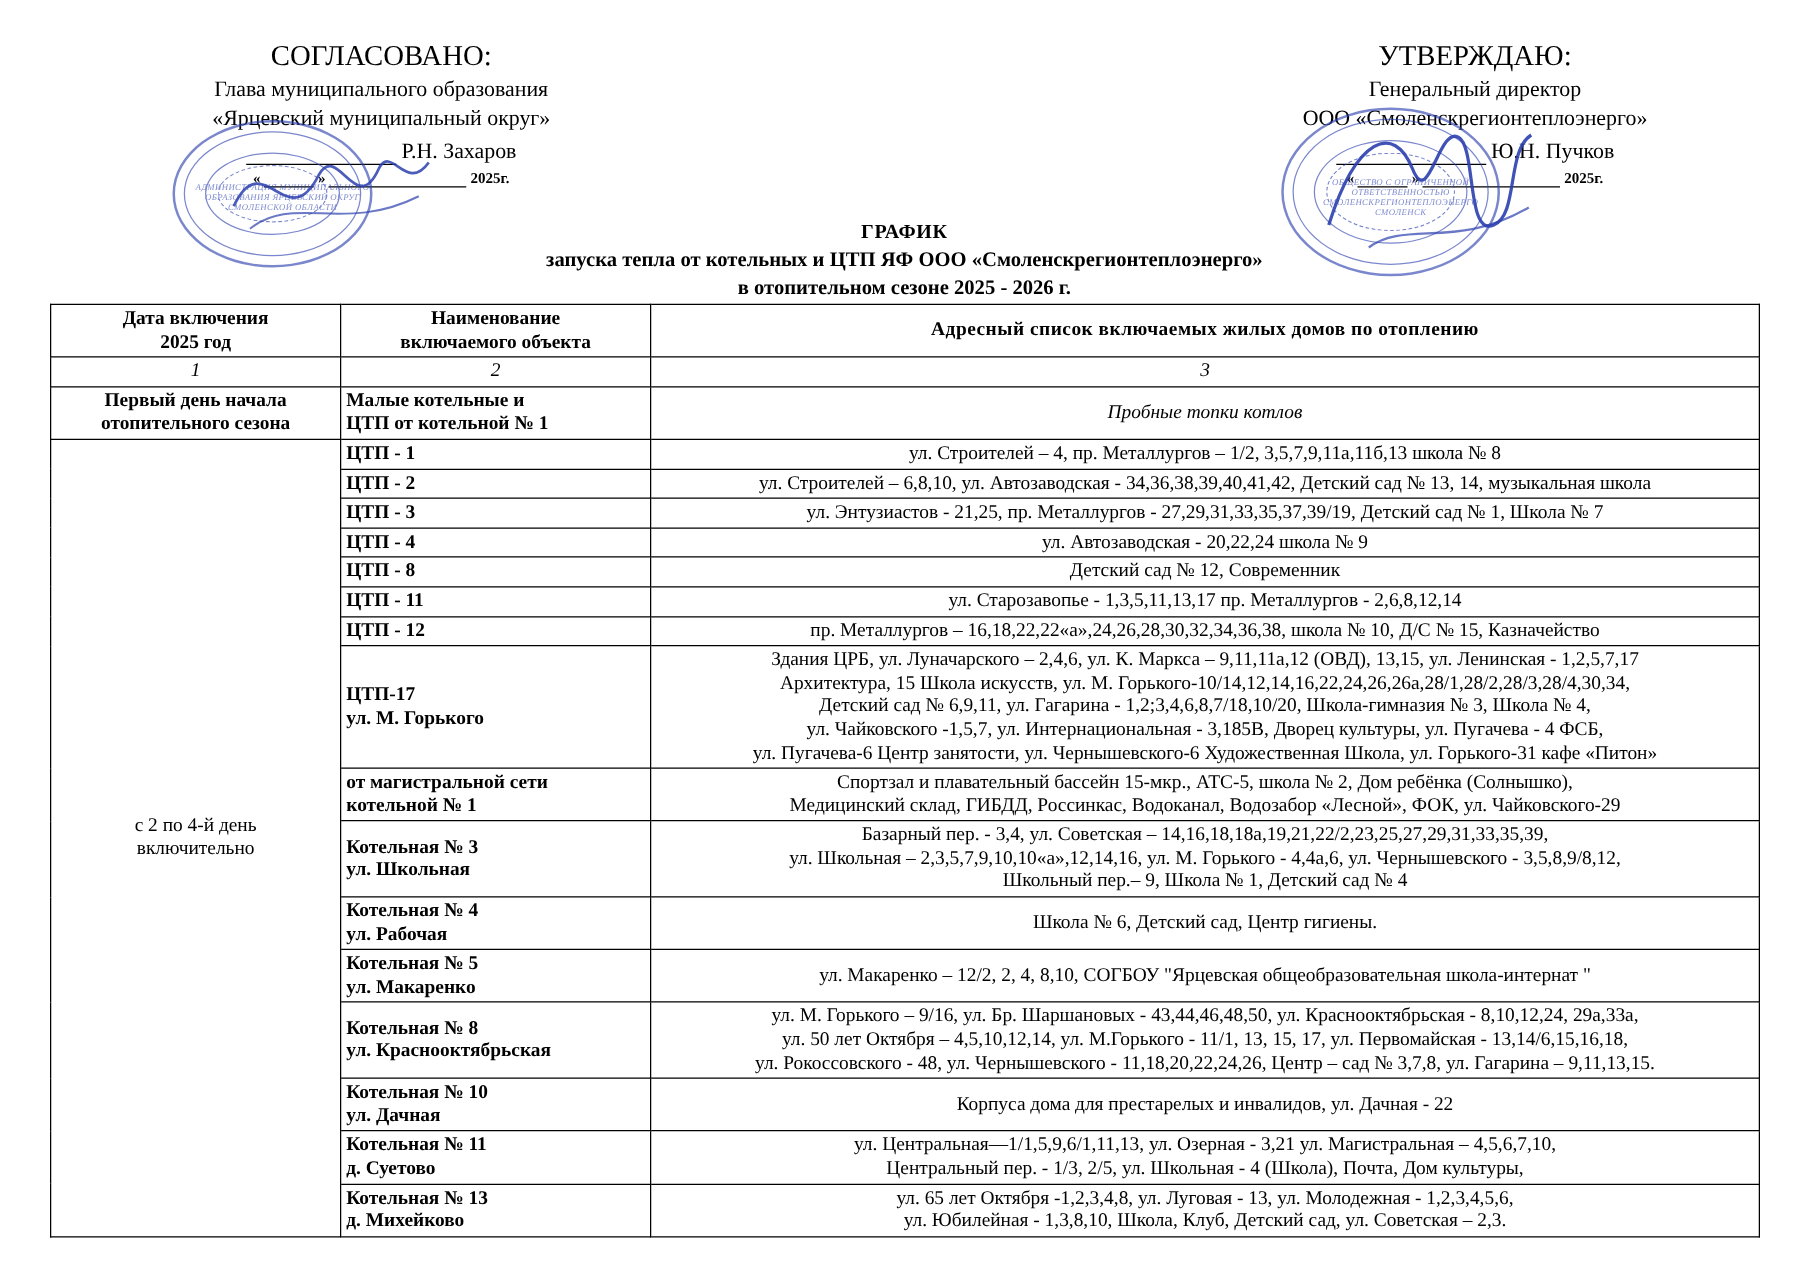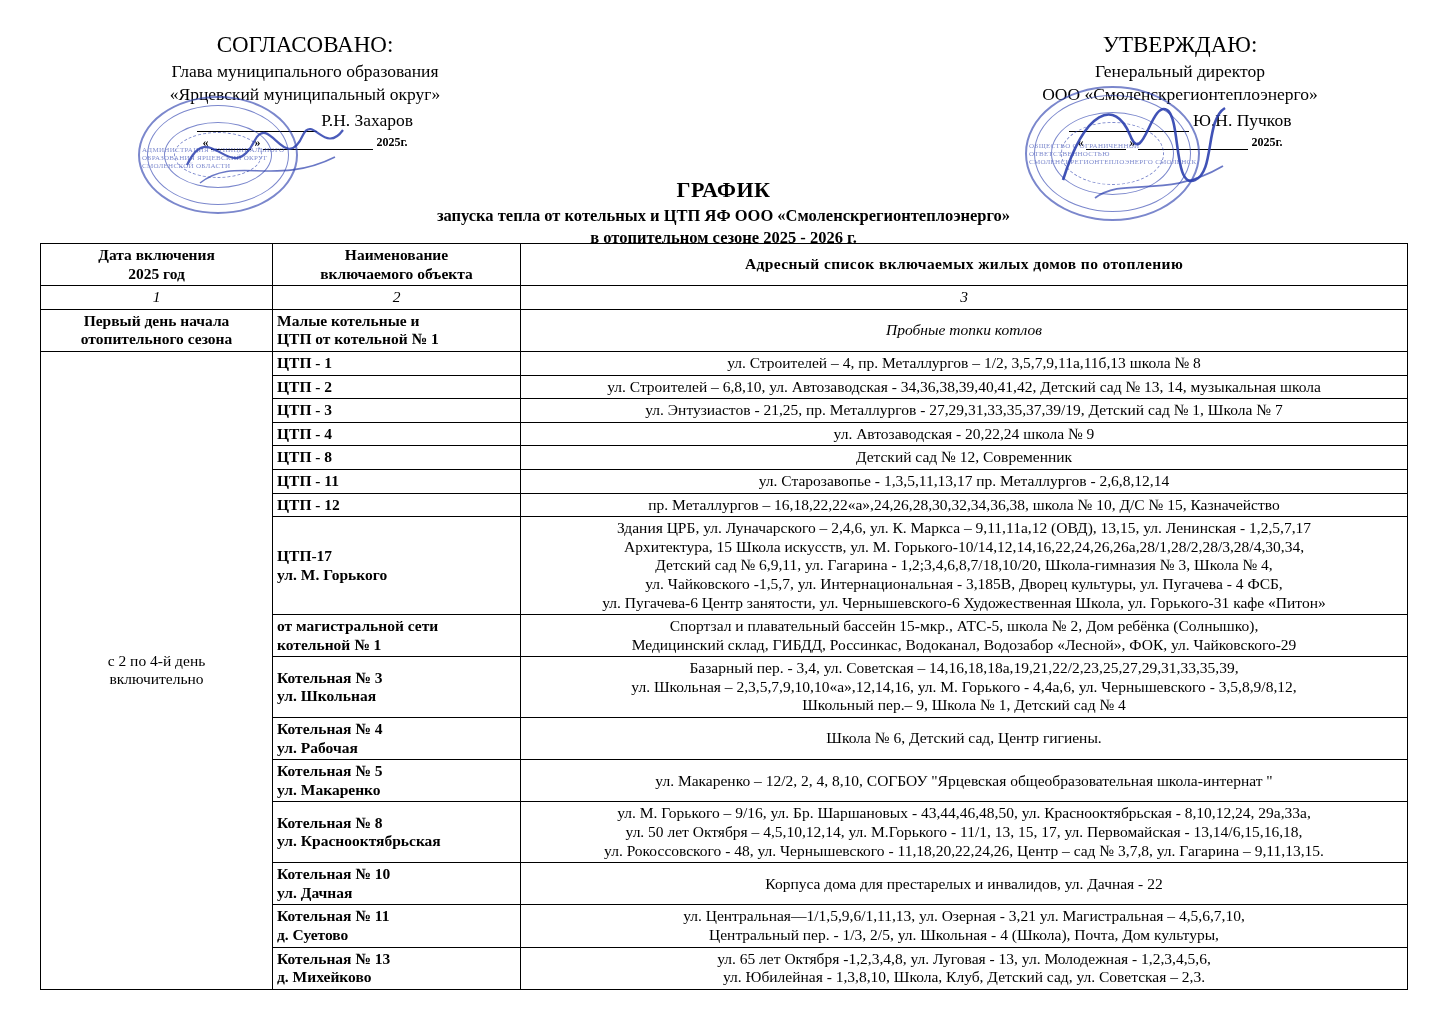--- a/index.html
+++ b/index.html
@@ -72,21 +72,21 @@
   .doc-title {
     position: absolute;
     top: 175px;
     left: 0;
     width: 1447px;
     text-align: center;
     font-weight: bold;
     font-size: 16.5px;
     line-height: 1.35;
   }
-  .doc-title .t1 { font-size: 22px; letter-spacing: .5px; }
+  .doc-title .t1 { font-size: 16px; letter-spacing: .5px; }
 
   
   .stamp {
     position: absolute;
     border-radius: 50%;
     opacity: .62;
     pointer-events: none;
   }
   .stamp .ring {
     position: absolute;
@@ -107,25 +107,26 @@
     left: 26px; top: 26px; right: 26px; bottom: 26px;
   }
   .stamp .ring4 {
     position: absolute;
     border-radius: 50%;
     border: 1px dashed #2b3fae;
     left: 36px; top: 36px; right: 36px; bottom: 36px;
   }
   .stamp-text {
     position: absolute;
-    left: 4px; right: 0;
-    text-align: left;
+    left: 16px; right: 0;
+    text-align: center;
     color: #2b3fae;
     font-size: 7px;
     letter-spacing: .3px;
+    font-style: italic;
   }
   #stamp-left { left: 138px; top: 96px; width: 160px; height: 118px; }
   #stamp-right { left: 1025px; top: 86px; width: 175px; height: 135px; }
 
   .signature {
     position: absolute;
     pointer-events: none;
   }
 
   

